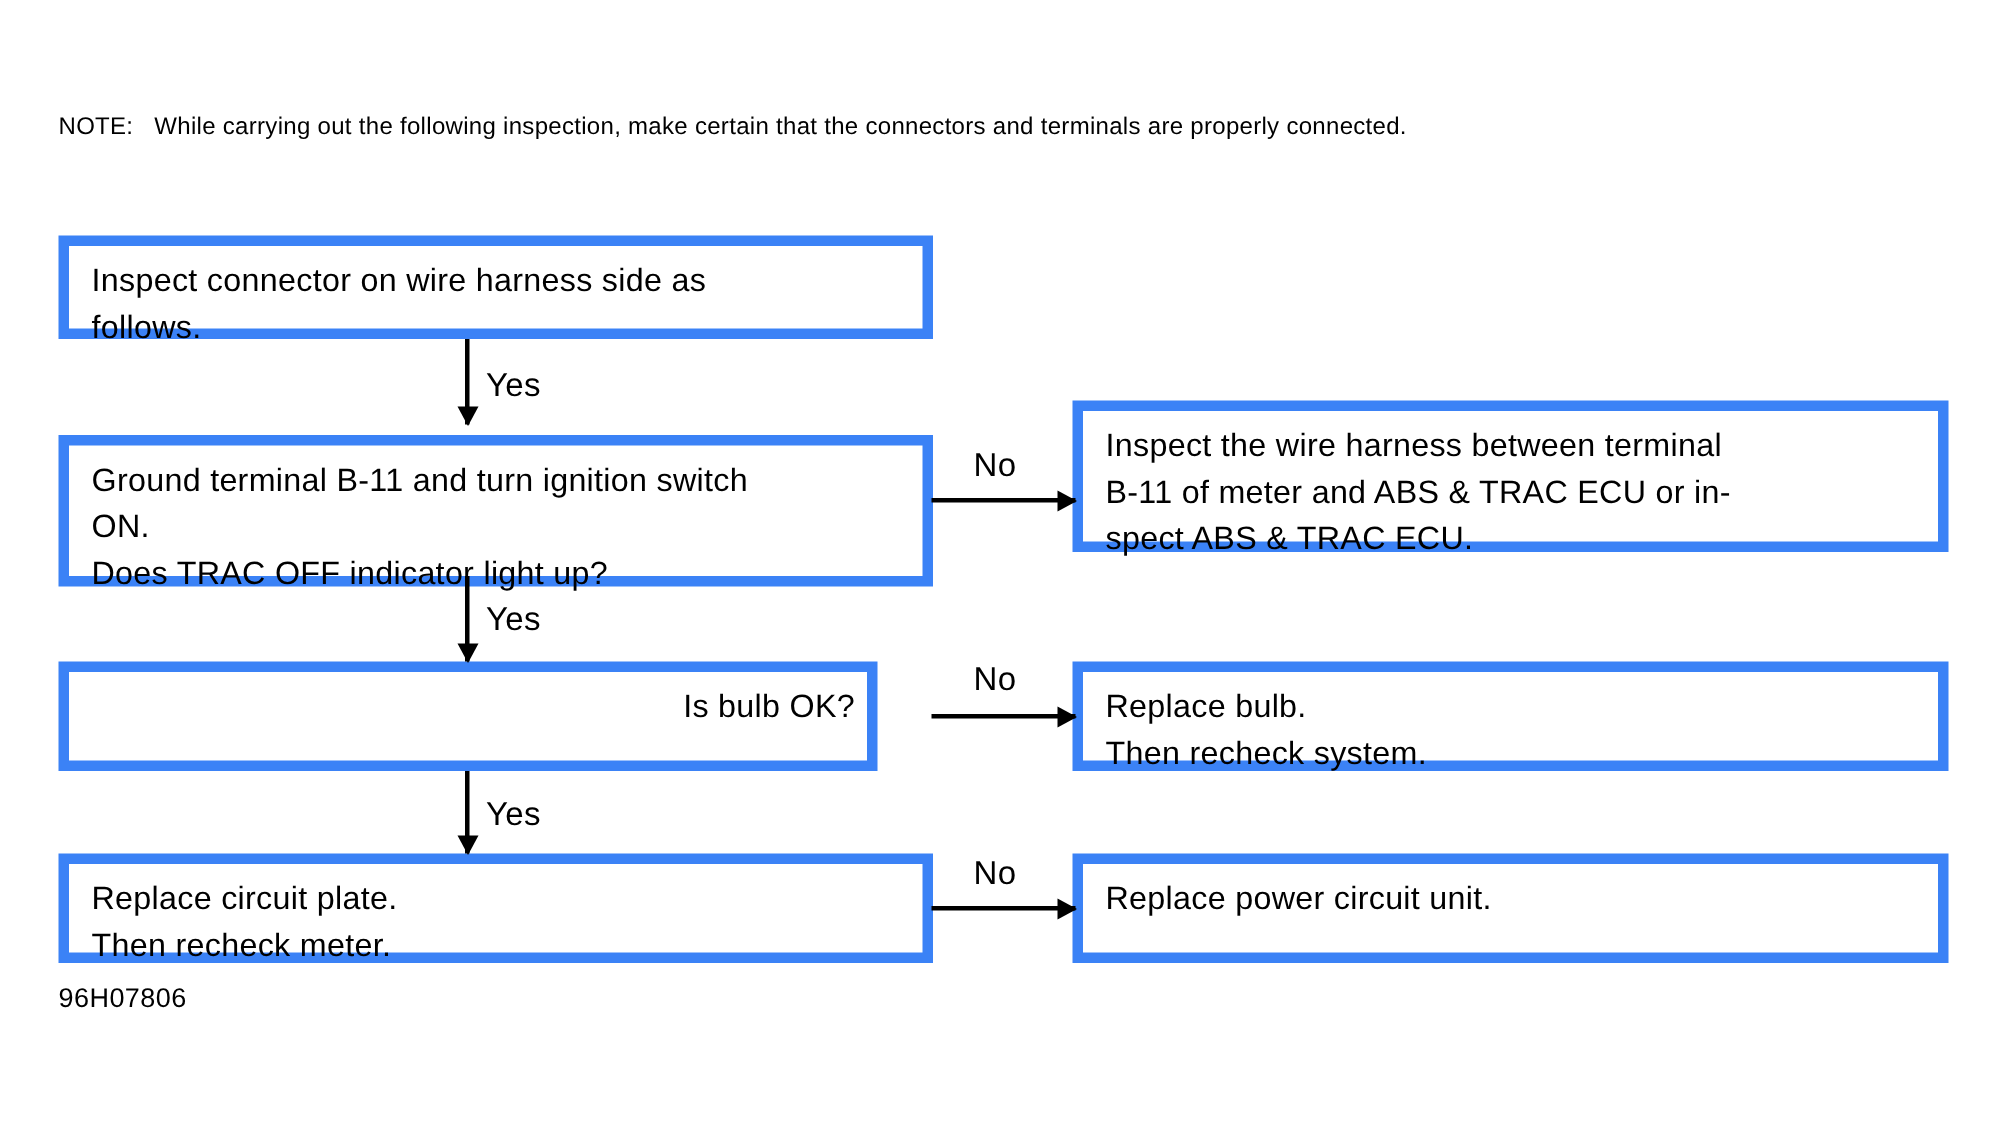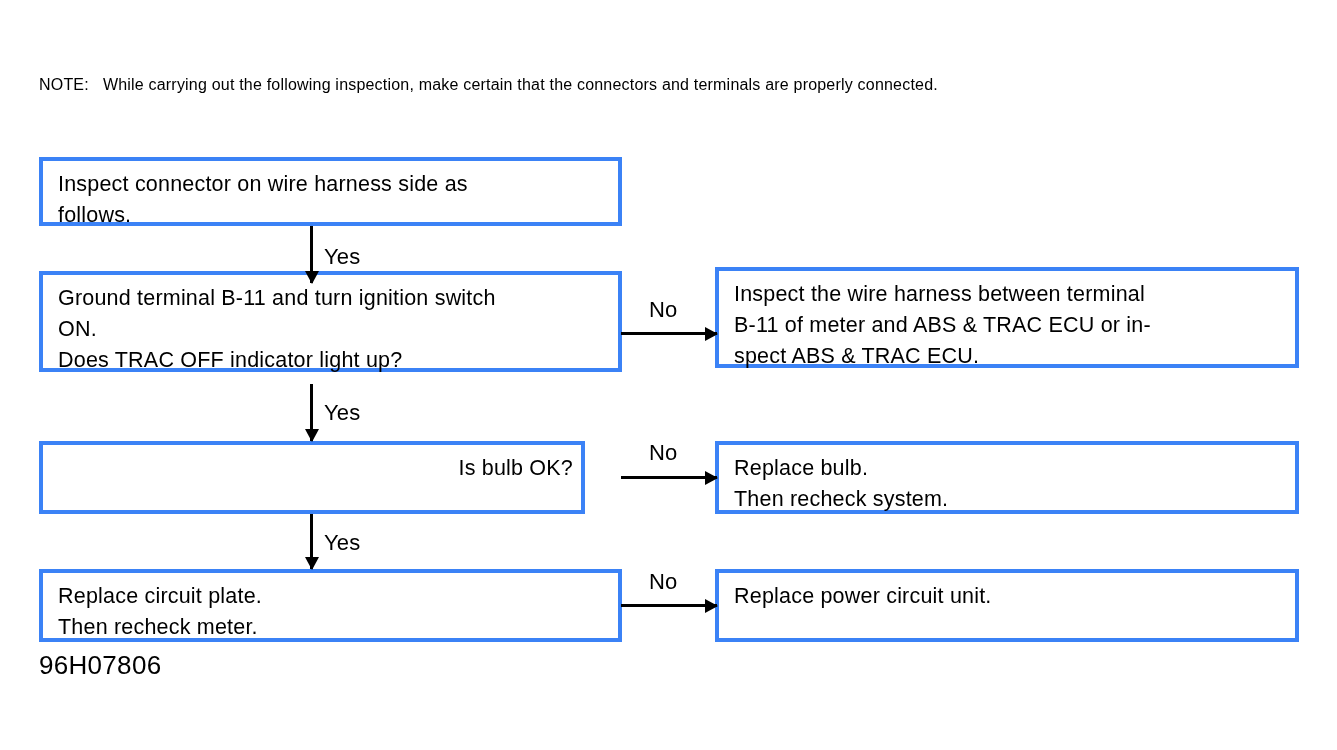--- a/index.html
+++ b/index.html
@@ -37,37 +37,37 @@
     white-space: pre-wrap;
   }
   .note .note-label {
     margin-right: 14px;
   }
 
   
   .flow-box {
     position: absolute;
     box-sizing: border-box;
-    border: 4px solid #3b82f6;
+    border: 7px solid #3b82f6;
     background: #ffffff;
   }
   .flow-box .box-text {
     position: absolute;
     left: 15px;
     top: 8px;
     right: 8px;
     font-size: 21.5px;
     line-height: 31px;
     letter-spacing: 0.2px;
     white-space: pre-wrap;
   }
 
   
   .box-l1 { left: 39px;  top: 157px; width: 583px; height: 69px; }
-  .box-l2 { left: 39px;  top: 271px; width: 583px; height: 101px; }
+  .box-l2 { left: 39px;  top: 290px; width: 583px; height: 101px; }
   .box-l3 { left: 39px;  top: 441px; width: 546px; height: 73px; text-align: right; }
   .box-l4 { left: 39px;  top: 569px; width: 583px; height: 73px; }
 
   
   .box-r1 { left: 715px; top: 267px; width: 584px; height: 101px; }
   .box-r2 { left: 715px; top: 441px; width: 584px; height: 73px; }
   .box-r3 { left: 715px; top: 569px; width: 584px; height: 73px; }
 
   
   .v-conn {
@@ -123,21 +123,21 @@
   .label-yes-3 { left: 324px; top: 532px; }
   .label-no-1  { left: 649px; top: 299px; }
   .label-no-2  { left: 649px; top: 442px; }
   .label-no-3  { left: 649px; top: 571px; }
 
   
   .figure-id {
     position: absolute;
     left: 39px;
     top: 653px;
-    font-size: 26px;
+    font-size: 18px;
     line-height: 24px;
     letter-spacing: 0.3px;
   }
 </style>
 </head>
 <body>
 
 <div id="page">
 
   <div class="note"><span class="note-label">NOTE:</span><span>While carrying out the following inspection, make certain that the connectors and terminals are properly connected.</span></div>

